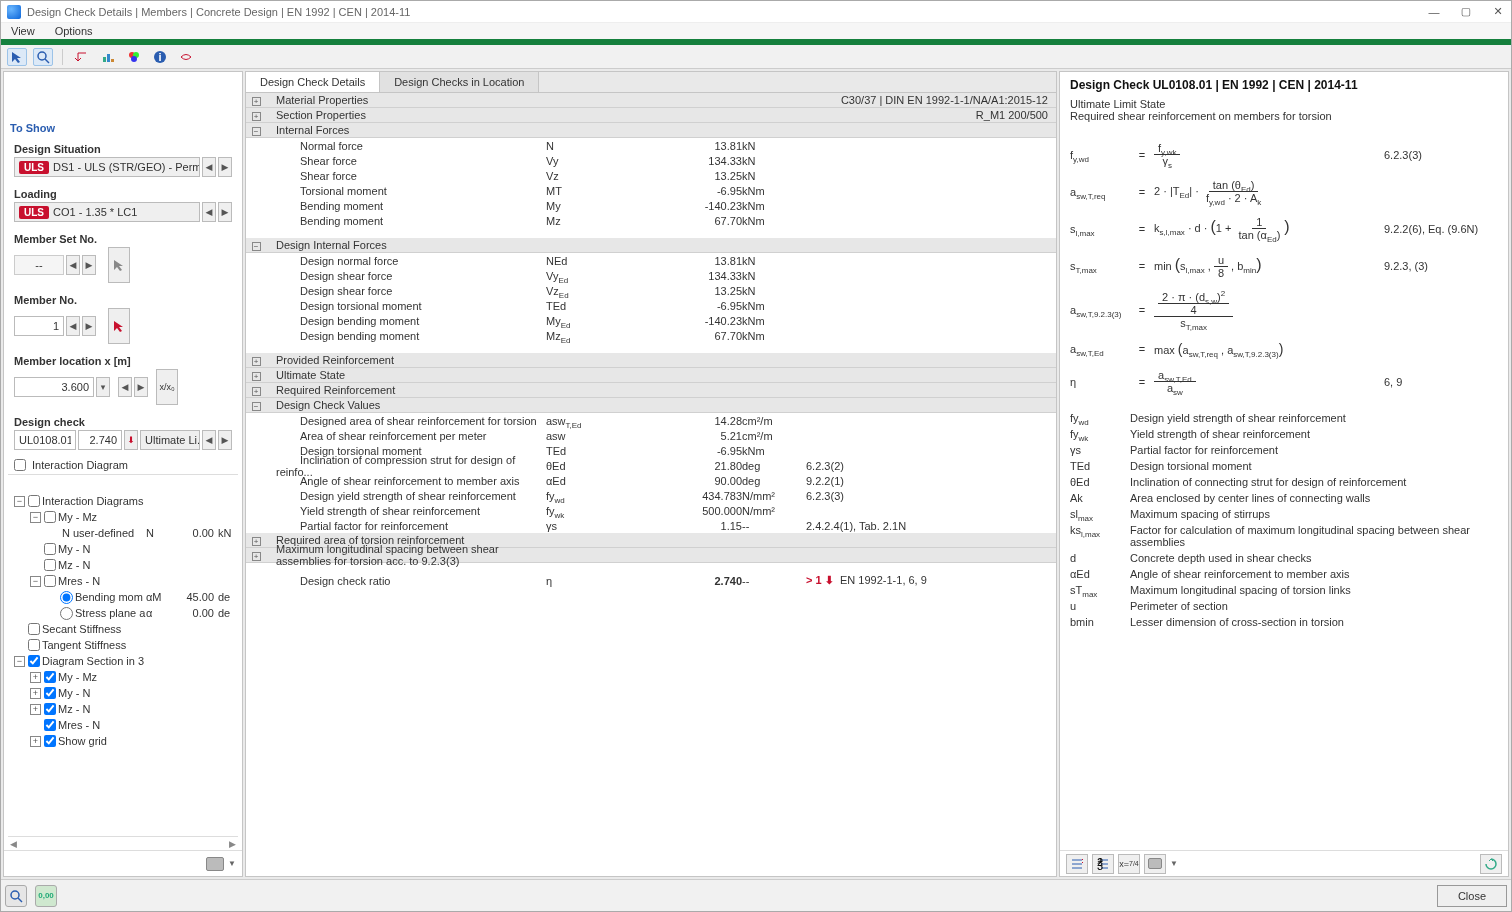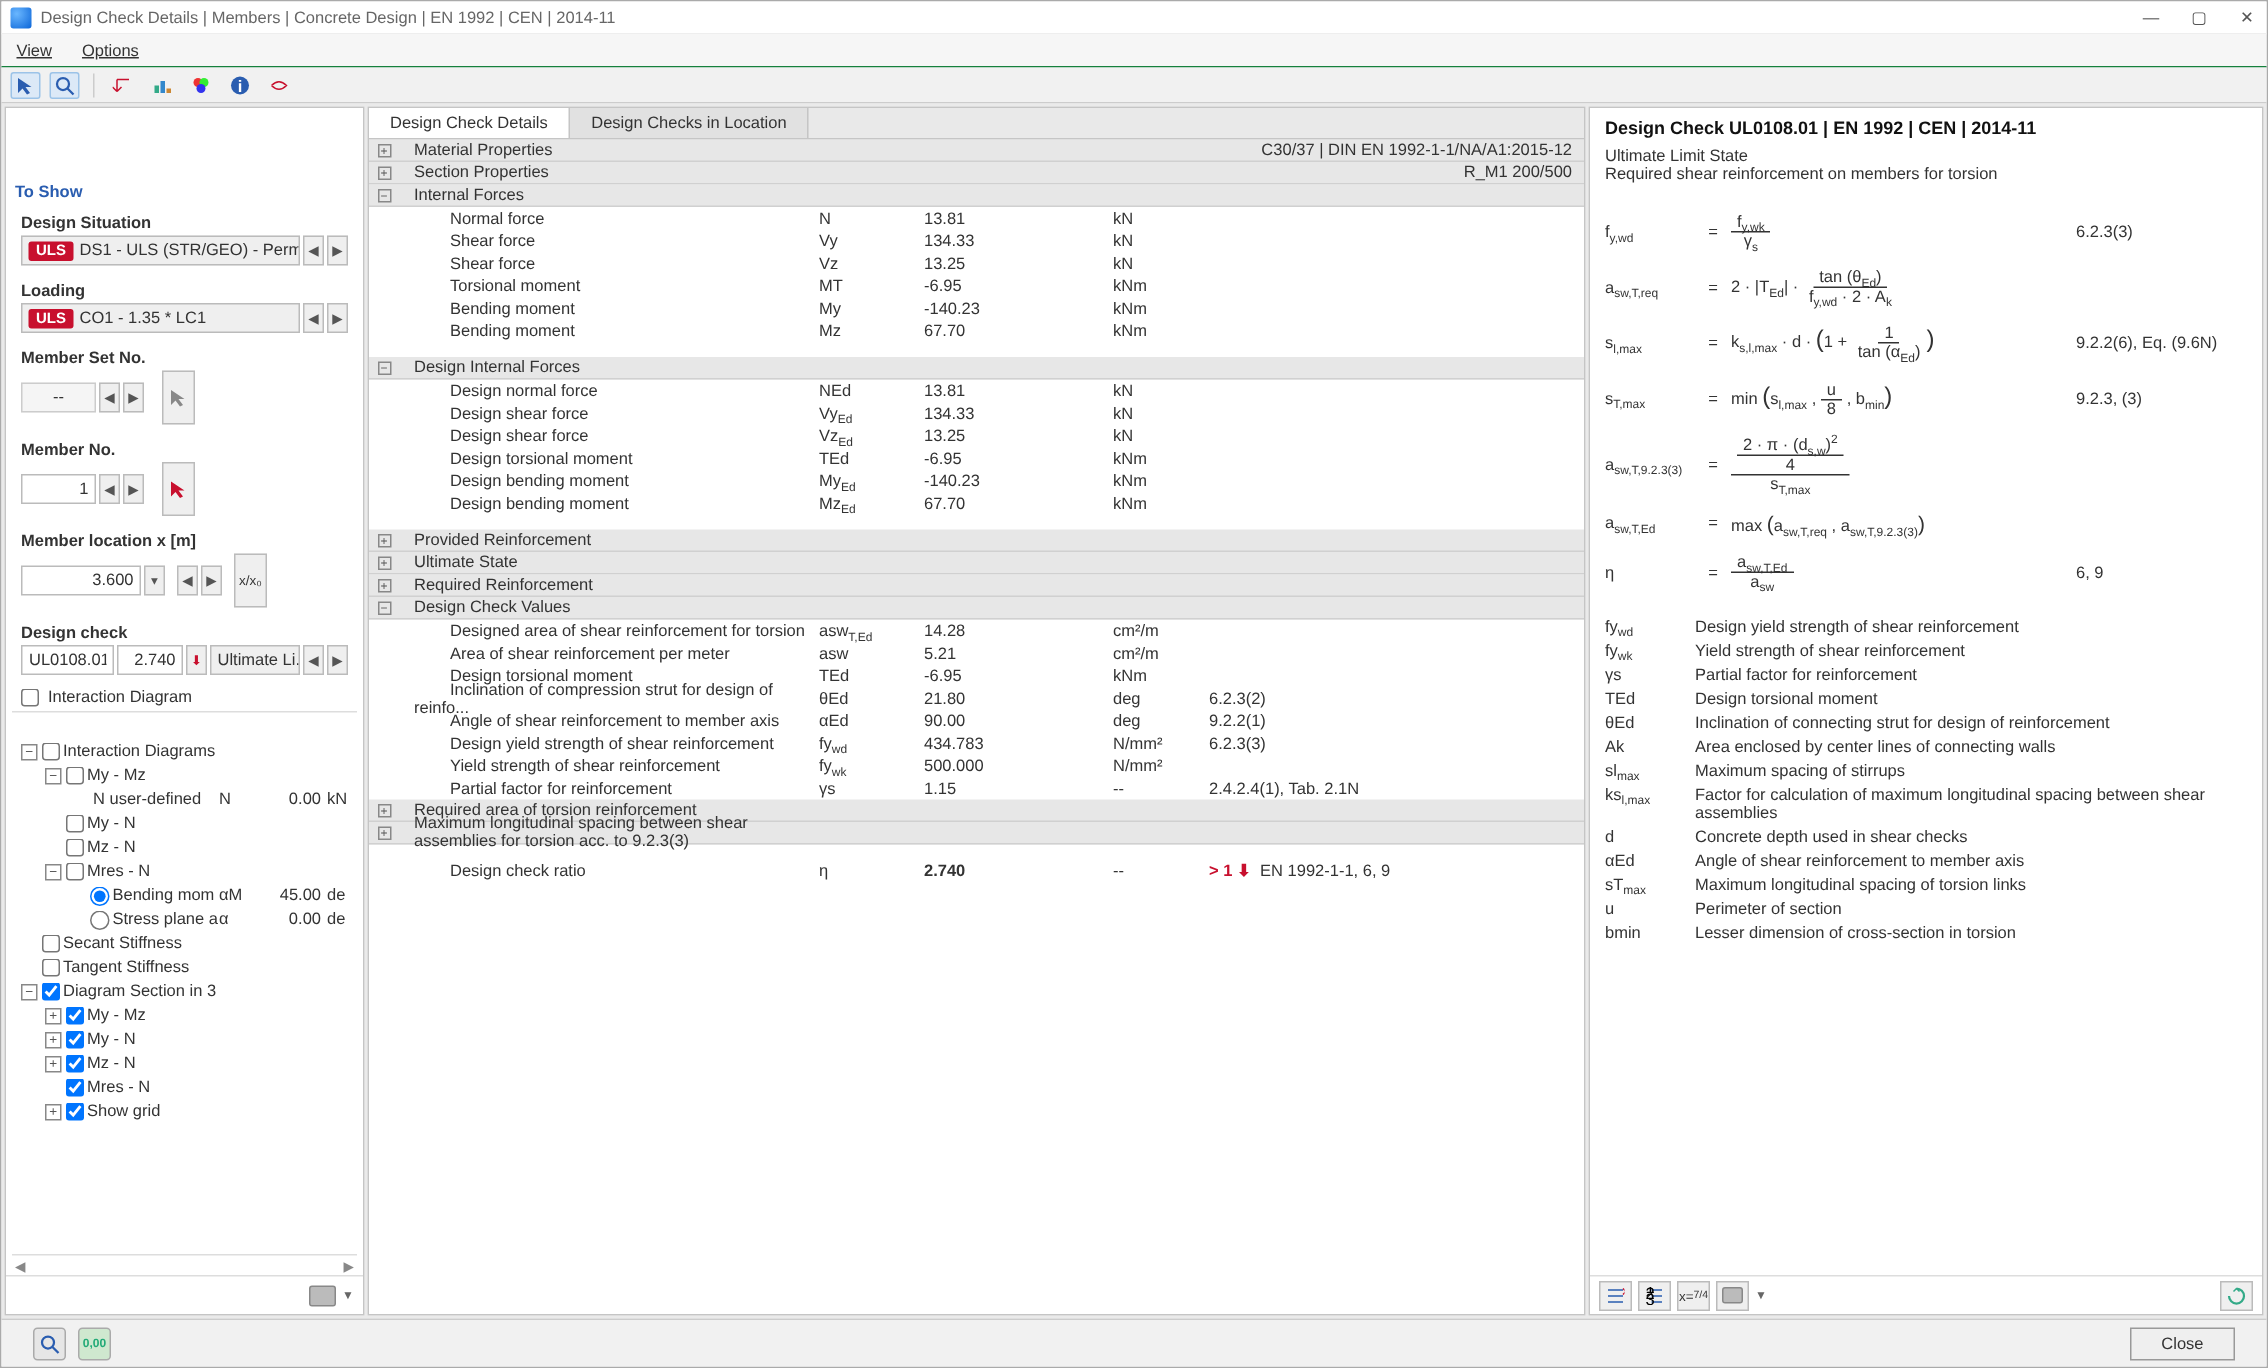--- a/index.html
+++ b/index.html
@@ -3,21 +3,21 @@
 <meta charset="utf-8">
 <style>
 * { box-sizing: border-box; margin: 0; padding: 0; font-family: "Segoe UI", Tahoma, sans-serif; font-size: 11px; color: #333; }
 html, body { width: 1512px; height: 912px; background: #fff; overflow: hidden; }
 .window { width: 100%; height: 100%; display: flex; flex-direction: column; border: 1px solid #aaa; }
 .titlebar { height: 22px; display: flex; align-items: center; padding: 0 6px; background: #fff; border-bottom: 1px solid #eee; }
 .titlebar .icon { width: 14px; height: 14px; border-radius: 2px; background: radial-gradient(circle at 30% 30%, #6ab7ff, #0b65d8); margin-right: 6px; }
 .titlebar .title { flex: 1; color: #666; }
 .titlebar .ctrls { display: flex; gap: 18px; }
 .titlebar .ctrls span { width: 14px; height: 14px; display: flex; align-items: center; justify-content: center; color: #555; cursor: pointer; }
-.menubar { height: 22px; display: flex; align-items: center; padding: 0 10px; gap: 20px; background: #f6f6f6; border-bottom: 1px solid #15803d; text-decoration: underline; }
+.menubar { height: 22px; display: flex; align-items: center; padding: 0 10px; gap: 20px; background: #f6f6f6; border-bottom: 6px solid #15803d; }
 .menubar span { color: #333; cursor: pointer; }
 .toolbar { height: 24px; display: flex; align-items: center; padding: 0 6px; gap: 6px; background: #f1f1f1; border-bottom: 1px solid #ccc; }
 .tb-btn { width: 20px; height: 18px; border: 1px solid transparent; border-radius: 2px; display: flex; align-items: center; justify-content: center; cursor: pointer; }
 .tb-btn.sel { background: #dce9f7; border-color: #9cc3e8; }
 .tb-sep { width: 1px; height: 16px; background: #ccc; margin: 0 3px; }
 .body { flex: 1; display: flex; min-height: 0; padding: 2px; background: #eaeaea; }
 .panel { background: #fff; border: 1px solid #c5c5c5; display: flex; flex-direction: column; min-height: 0; }
 .left { width: 240px; margin-right: 2px; }
 .mid { flex: 1; margin-right: 2px; }
 .right { width: 450px; }
@@ -41,21 +41,21 @@
 .printer-icon{width:18px;height:14px;border:1px solid #888;border-radius:2px;background:#bbb;position:relative;cursor:pointer;}
 .tabs { display:flex; background:#e9e9e9; border-bottom:1px solid #c5c5c5;}
 .tab { padding:4px 14px; border-right:1px solid #c5c5c5; cursor:pointer; background:#e1e1e1;}
 .tab.active{background:#fff; font-weight:400;}
 .grid { flex:1; overflow:auto;}
 .grow { display:flex; align-items:center; height:15px; }
 .grow.hdr { background:#e7e7e7; font-weight:400; border-bottom:1px solid #d0d0d0;}
 .grow .c0{width:24px; text-align:center;}
 .grow .c1{width:276px; padding-left:6px;}
 .grow .c2{width:70px;}
-.grow .c3{width:126px; text-align:left; }
+.grow .c3{width:126px; text-align:right; }
 .grow .c4{width:56px;}
 .grow .c5{flex:1; padding-left:8px;}
 .collapser{width:9px;height:9px;border:1px solid #888;display:inline-flex;align-items:center;justify-content:center;font-size:8px;margin-right:4px;cursor:pointer;color:#555;}
 .subind{display:inline-block;width:24px;}
 .warn{color:#c8102e; font-weight:700;}
 .rpanel-body{flex:1; overflow:auto; padding:6px 10px;}
 .rtitle{font-weight:700; color:#111; font-size:12px; margin-bottom:6px;}
 .eqrow{display:flex; align-items:center; padding:6px 0;}
 .eqlhs{width:60px;}
 .eqeq{width:24px; text-align:center;}
@@ -63,21 +63,21 @@
 .eqref{width:120px; text-align:left; padding-left:6px; color:#333;}
 .frac{display:inline-flex; flex-direction:column; align-items:center; vertical-align:middle; line-height:1.1;}
 .frac .num{border-bottom:1px solid #333; padding:0 4px;}
 .frac .den{padding:0 4px;}
 .glosstbl{margin-top:10px;}
 .glosstbl .gr{display:flex; padding:2px 0;}
 .glosstbl .gk{width:60px;}
 .glosstbl .gv{flex:1;}
 .rfooter{height:26px;border-top:1px solid #ddd;display:flex;align-items:center;padding:0 6px;gap:4px;}
 .ftbtn{width:22px;height:20px;border:1px solid #bbb;background:#efefef;display:flex;align-items:center;justify-content:center;cursor:pointer;}
-.bottombar{height:32px;background:#f1f1f1;border-top:1px solid #ccc;display:flex;align-items:center;justify-content:space-between;padding:0 21px;}
+.bottombar{height:32px;background:#f1f1f1;border-top:1px solid #ccc;display:flex;align-items:center;justify-content:space-between;padding:0 4px;}
 .bbleft{display:flex;gap:8px;}
 .roundbtn{width:22px;height:22px;border:1px solid #aaa;border-radius:3px;background:#e6e6e6;display:flex;align-items:center;justify-content:center;cursor:pointer;}
 .close-btn{padding:4px 20px;border:1px solid #999;background:#efefef;cursor:pointer;}
 sup,sub{font-size:8px;line-height:0;}
 .tree .hd{font-size:10px;color:#666;}
 </style>
 </head>
 <body>
 
 <div class="window">

